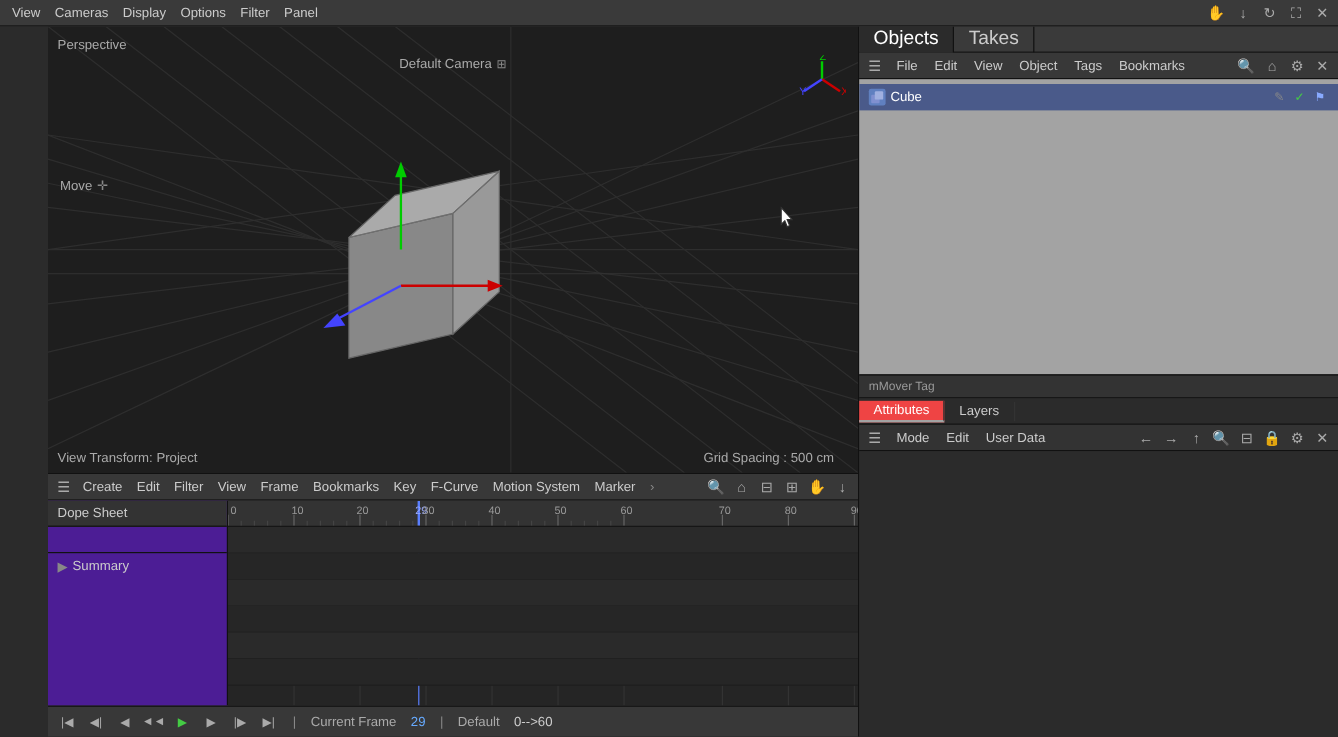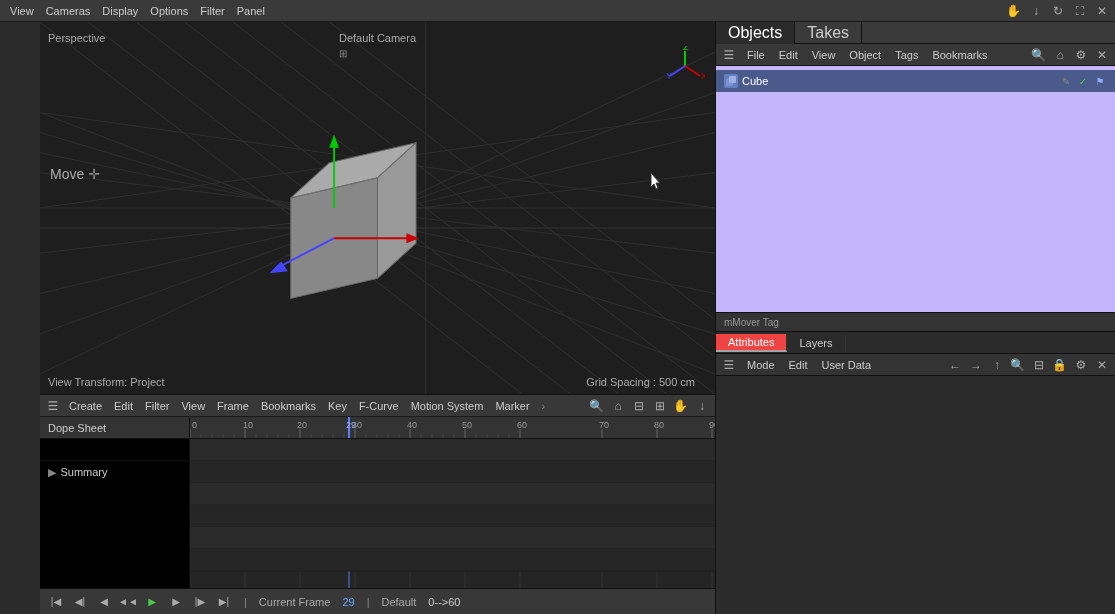--- a/index.html
+++ b/index.html
@@ -59,25 +59,25 @@
       overflow: hidden;
     }
     .viewport-label-left {
       position: absolute;
       top: 10px; left: 8px;
       color: #aaa;
       font-size: 11px;
     }
     .viewport-label-center {
       position: absolute;
-      top: 10px; left: 50%;
+      top: 26px; left: 50%;
       transform: translateX(-50%);
       color: #aaa;
       font-size: 11px;
-      display: flex; align-items: flex-start; gap: 4px; flex-direction: column;
+      display: flex; align-items: flex-end; gap: 4px;
     }
     .viewport-status {
       position: absolute;
       bottom: 6px; left: 8px;
       color: #aaa;
       font-size: 11px;
       margin-top: 17px;
     }
     .viewport-status-right {
       position: absolute;
@@ -89,22 +89,22 @@
     
     .grid-canvas {
       width: 100%; height: 100%;
       position: absolute;
       top: 0; left: 0;
     }
 
     
     .move-label {
       position: absolute;
-      top: 144px; left: 10px;
-      color: #aaa; font-size: 14px;
+      top: 126px; left: 10px;
+      color: #aaa; font-size: 11px;
       display: flex; align-items: center; gap: 4px;
     }
 
     
     .axis-indicator {
       position: absolute;
       top: 24px; right: 10px;
       width: 40px; height: 40px;
     }
 
@@ -247,21 +247,21 @@
       cursor: pointer;
     }
     .panel-toolbar-right {
       margin-left: auto;
       display: flex; gap: 3px;
     }
 
     
     .object-list {
       flex: 1;
-      background: #c4b5fd;
+      background: #a3a3a3;
       overflow-y: auto;
       padding: 4px 0;
     }
     .object-item {
       height: 22px;
       display: flex;
       align-items: center;
       padding: 0 8px;
       gap: 4px;
       cursor: pointer;
@@ -363,21 +363,21 @@
       z-index: 100;
     }
 
     
     ::-webkit-scrollbar { width: 8px; height: 8px; }
     ::-webkit-scrollbar-track { background: #2a2a2a; }
     ::-webkit-scrollbar-thumb { background: #555; border-radius: 2px; }
 
     .timeline-labels-wrapper {
       width: 150px;
-      background: #000000;
+      background: #4c1d95;
       border-right: 1px solid #111;
       position: relative;
       flex-shrink: 0;
     }
     .timeline-label-dope {
       height: 22px;
       display: flex;
       align-items: center;
       padding: 0 8px;
       font-size: 11px;

